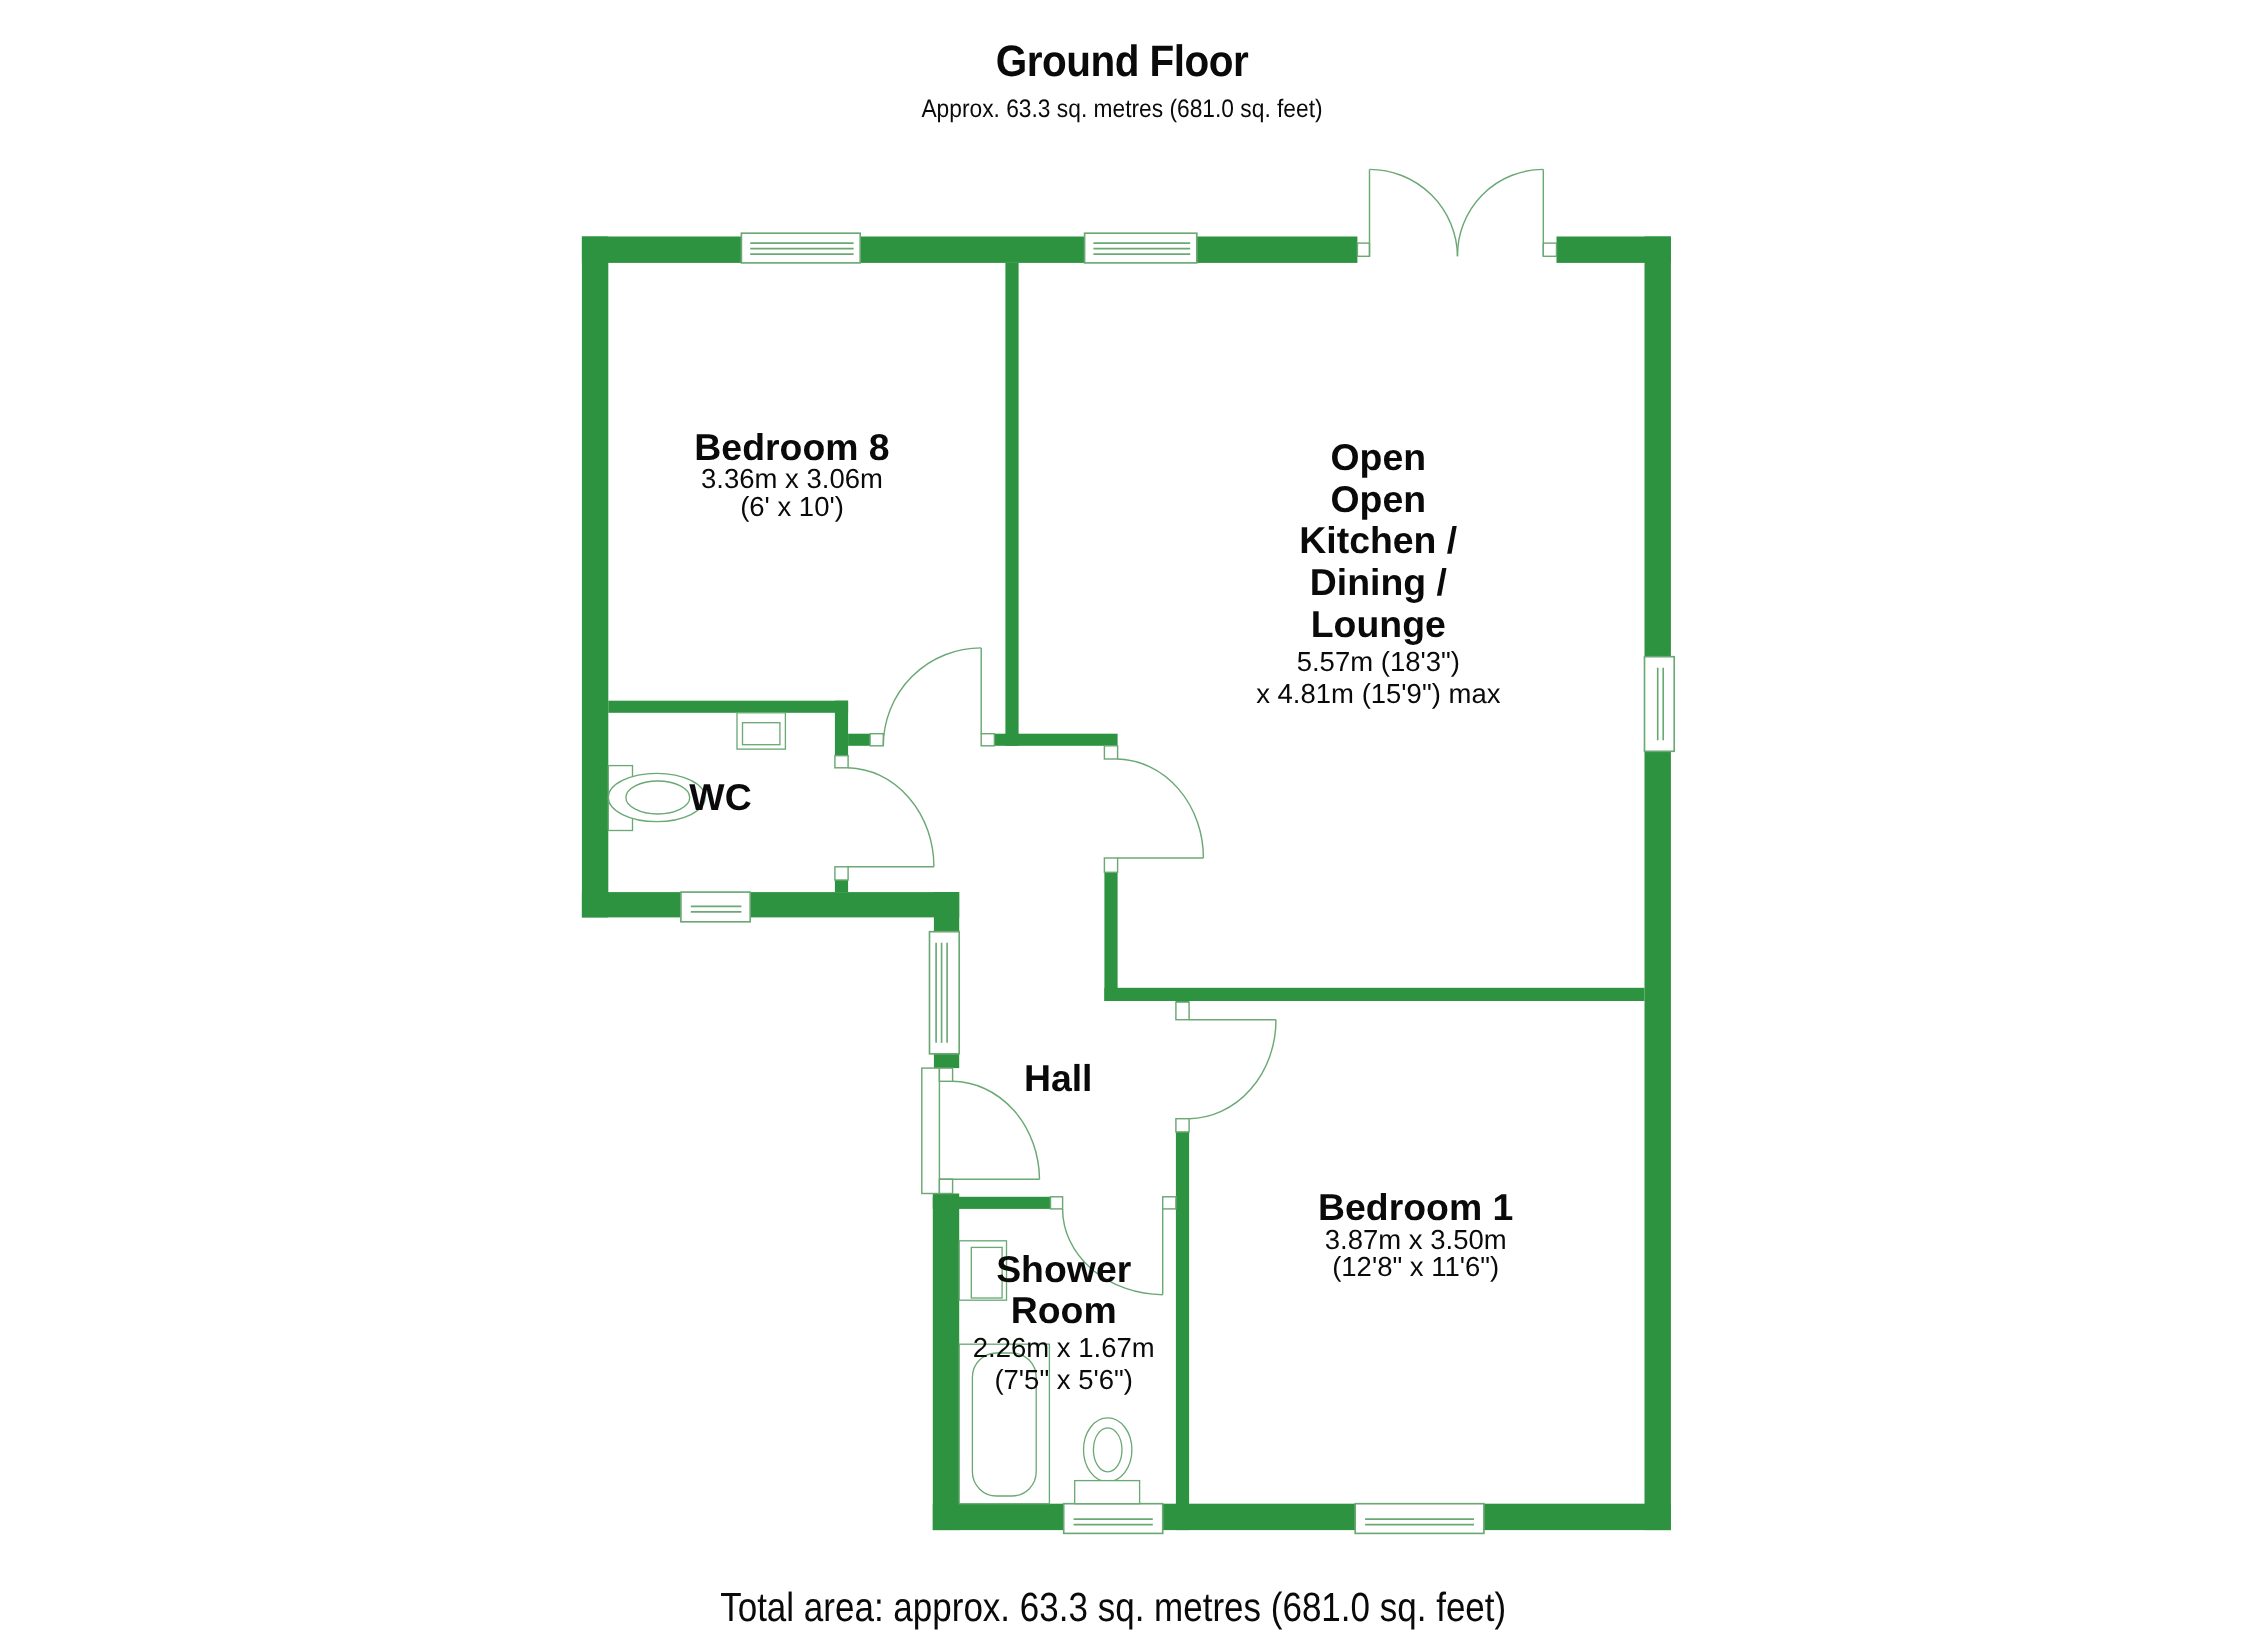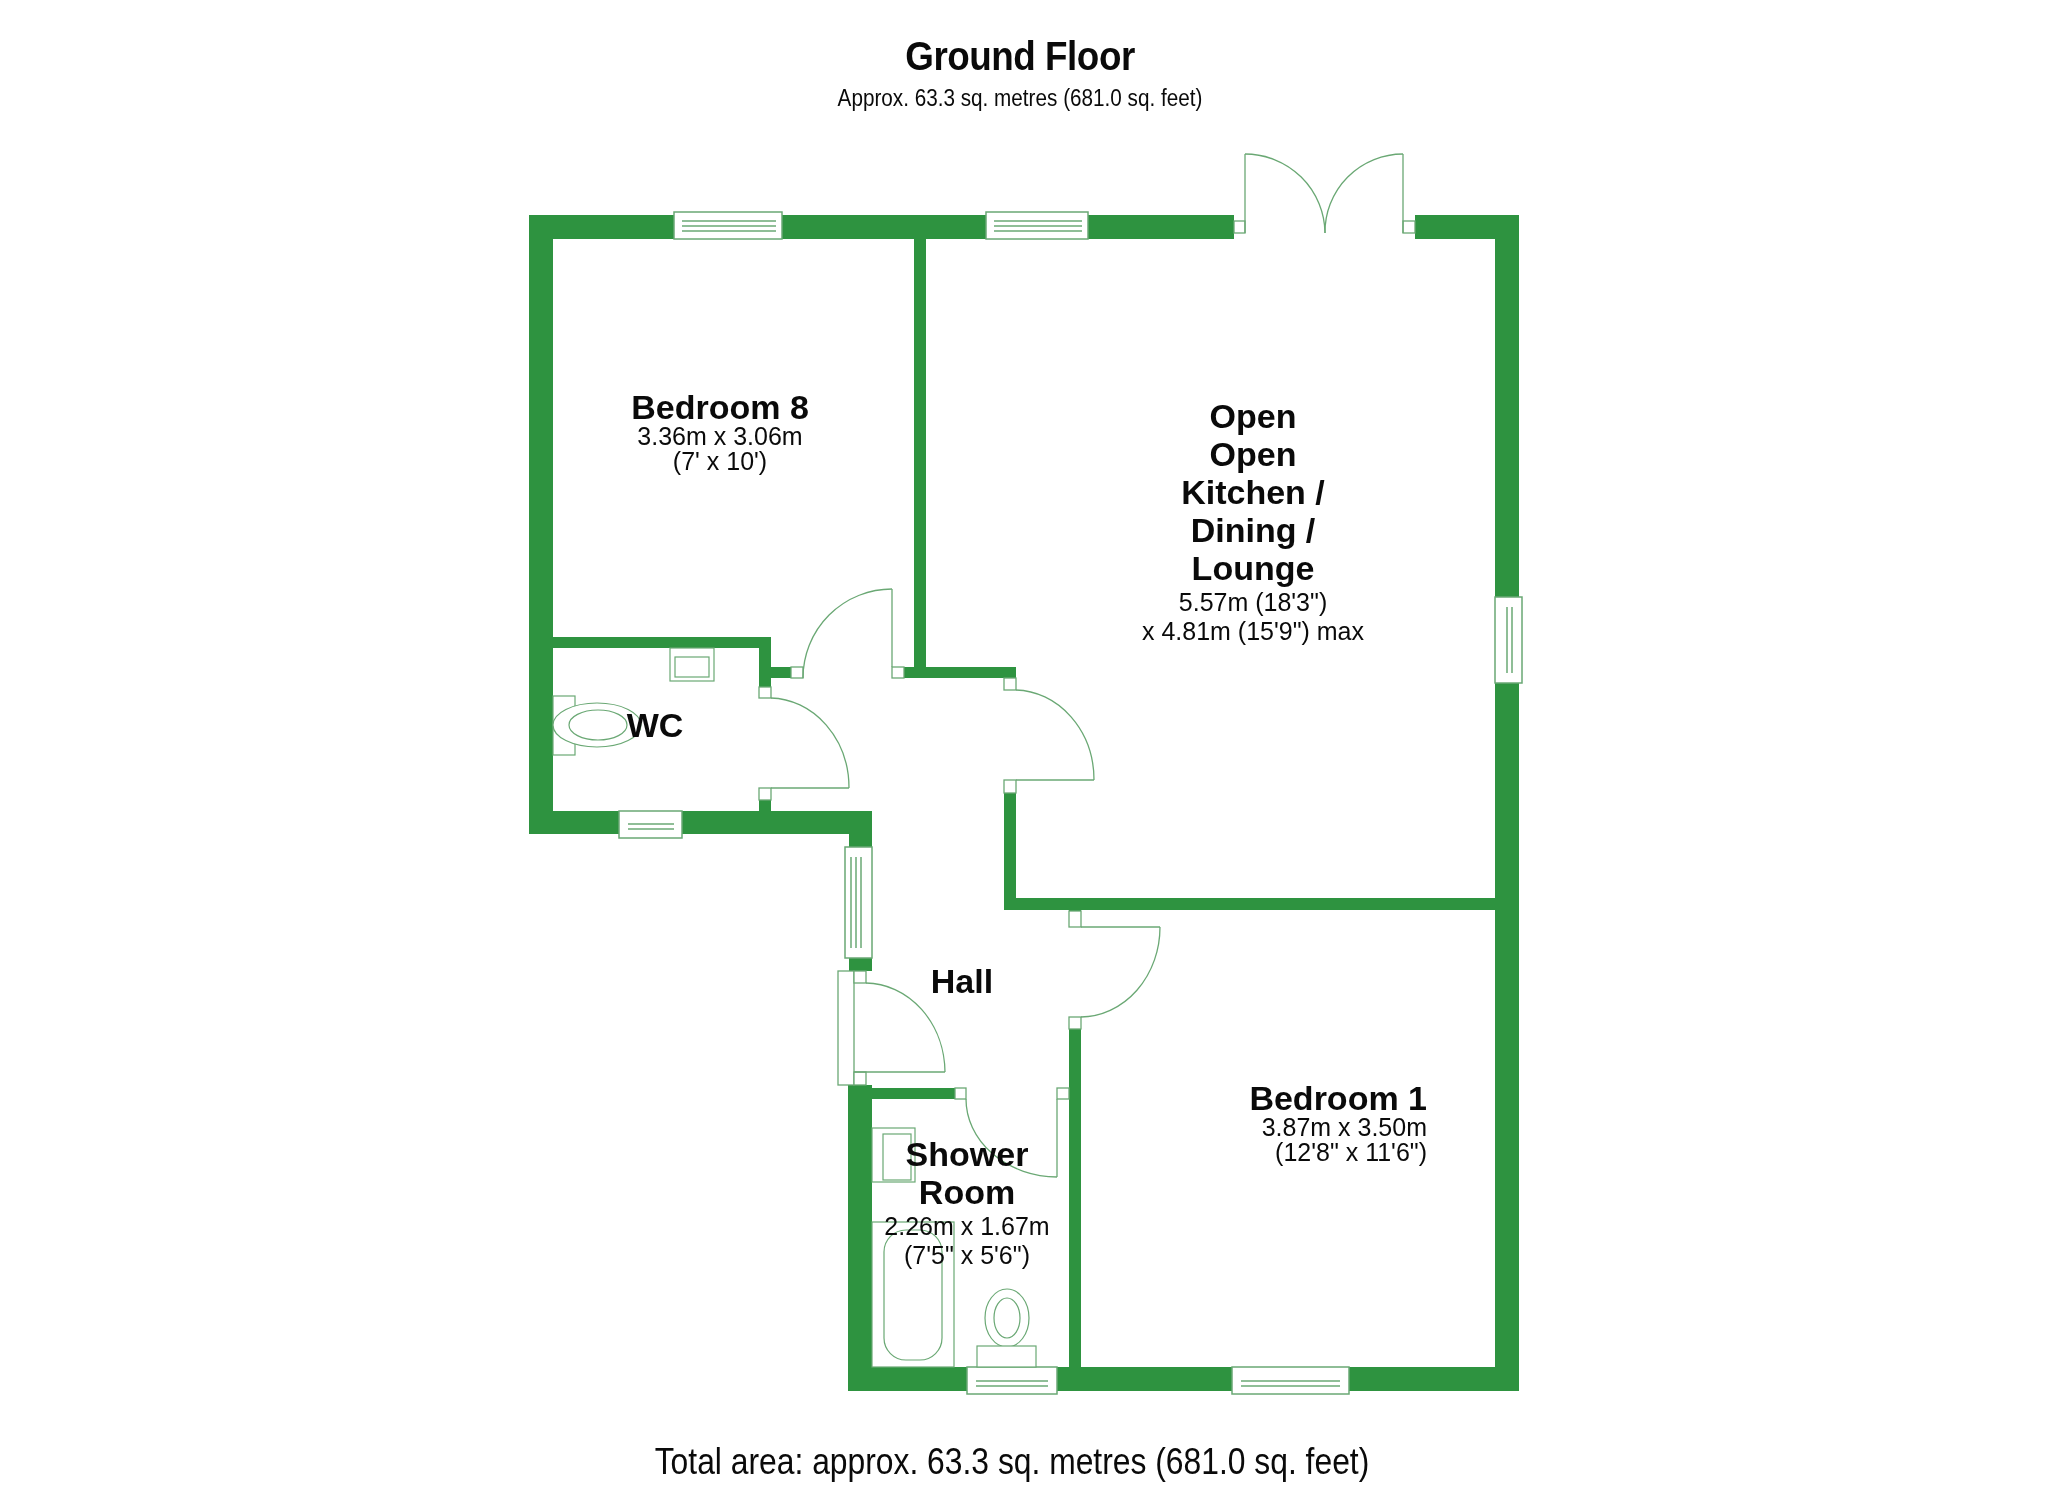--- a/index.html
+++ b/index.html
@@ -152,42 +152,42 @@
 
     <ellipse cx="1007" cy="1318" rx="22" ry="29"></ellipse>
     <ellipse cx="1007" cy="1318" rx="13" ry="20"></ellipse>
     <rect x="977" y="1346" width="59" height="21"></rect>
   </g>
 </svg>
 
 <div class="label" style="left:600px; top:390px; width:240px;">
   <span class="rname">Bedroom 8</span>
   <span class="rdim">3.36m x 3.06m</span>
-  <span class="rdim">(7' x 10')</span>
+  <span class="rdim">(6' x 10')</span>
 </div>
 
 <div class="label" style="left:1093px; top:397px; width:320px; line-height:38px;">
   <span class="rname">Open</span>
   <span class="rname">Open</span>
   <span class="rname">Kitchen /</span>
   <span class="rname">Dining /</span>
   <span class="rname">Lounge</span>
   <span class="rdim" style="line-height:30px;">5.57m (18'3")</span>
   <span class="rdim" style="line-height:28px;">x 4.81m (15'9") max</span>
 </div>
 
 <div class="label" style="left:615px; top:708px; width:80px;">
   <span class="rname">WC</span>
 </div>
 
 <div class="label" style="left:912px; top:964px; width:100px;text-align:center;">
   <span class="rname">Hall</span>
 </div>
 
-<div class="label" style="left:1147px; top:1081px; width:280px;text-align:right;">
+<div class="label" style="left:1147px; top:1081px; width:280px;">
   <span class="rname">Bedroom 1</span>
   <span class="rdim">3.87m x 3.50m</span>
   <span class="rdim">(12'8" x 11'6")</span>
 </div>
 
 <div class="label" style="left:857px; top:1135px; width:220px; line-height:38px;">
   <span class="rname">Shower</span>
   <span class="rname">Room</span>
   <span class="rdim" style="line-height:30px;">2.26m x 1.67m</span>
   <span class="rdim" style="line-height:28px;">(7'5" x 5'6")</span>

